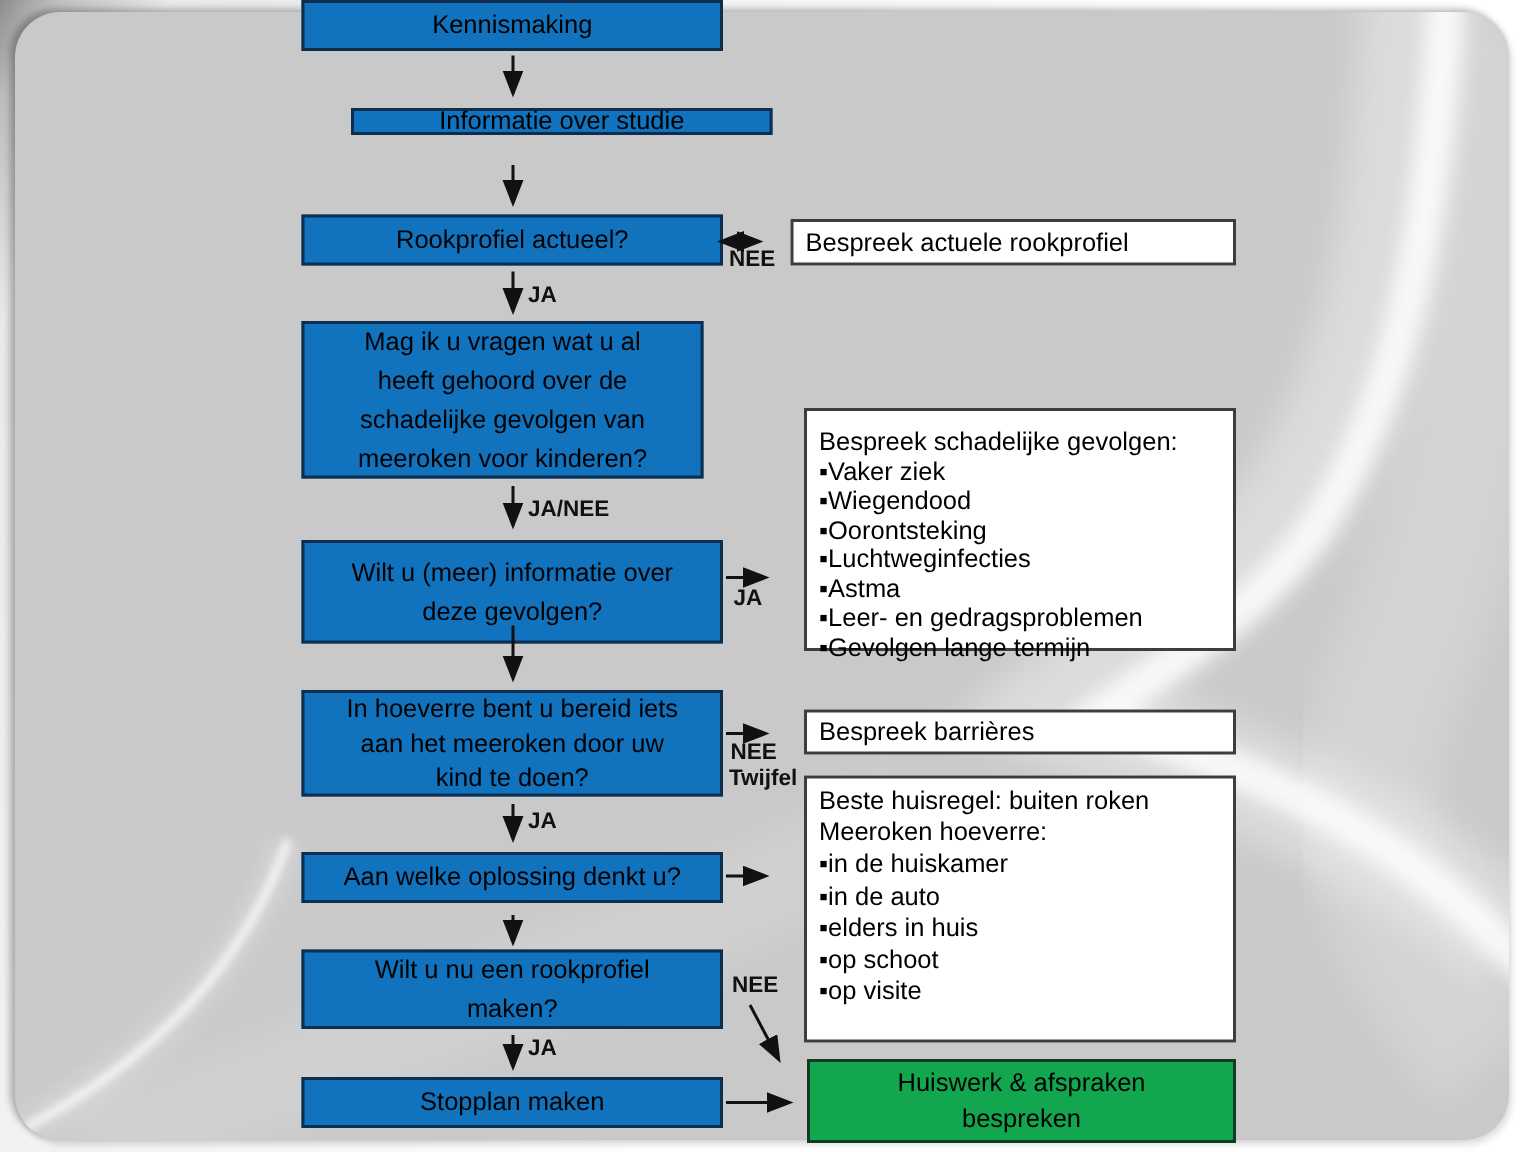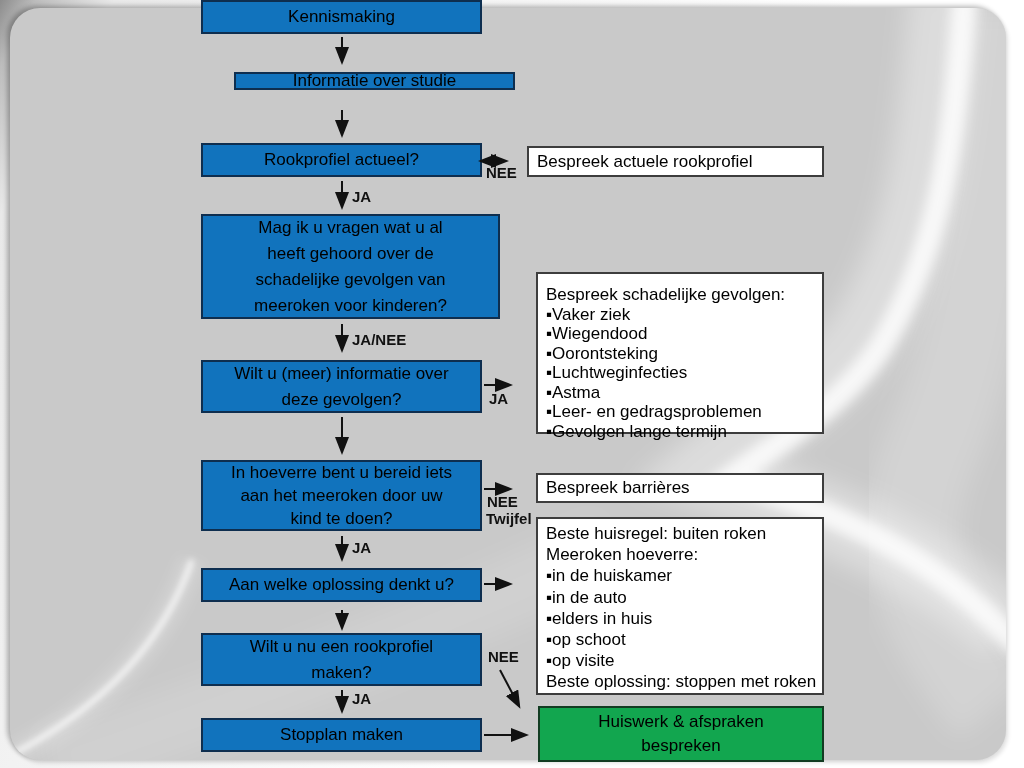--- a/index.html
+++ b/index.html
@@ -71,28 +71,28 @@
   </div>
 
   <div class="node" style="left:201px;top:72px;width:281px;height:18px;margin-left:33px;">
     <span class="ln">Informatie over studie</span>
   </div>
 
   <div class="node" style="left:201px;top:143px;width:281px;height:34px;">
     <span class="ln">Rookprofiel actueel?</span>
   </div>
 
-  <div class="node" style="left:201px;top:214px;width:299px;height:105px;line-height:26px;">
+  <div class="node" style="left:201px;top:214px;width:268px;height:105px;line-height:26px;">
     <span class="ln">Mag ik u vragen wat u al</span>
     <span class="ln">heeft gehoord over de</span>
     <span class="ln">schadelijke gevolgen van</span>
     <span class="ln">meeroken voor kinderen?</span>
   </div>
 
-  <div class="node" style="left:201px;top:360px;width:281px;height:53px;line-height:26px;">
+  <div class="node" style="left:201px;top:360px;width:281px;height:69px;line-height:26px;">
     <span class="ln">Wilt u (meer) informatie over</span>
     <span class="ln">deze gevolgen?</span>
   </div>
 
   <div class="node" style="left:201px;top:460px;width:281px;height:71px;line-height:23px;">
     <span class="ln">In hoeverre bent u bereid iets</span>
     <span class="ln">aan het meeroken door uw</span>
     <span class="ln">kind te doen?</span>
   </div>
 
@@ -129,21 +129,20 @@
   </div>
 
   <div class="sidebox" style="left:536px;top:517px;width:288px;height:178px;line-height:21.2px;padding-top:4px;">
     <div class="ln">Beste huisregel: buiten roken</div>
     <div class="ln">Meeroken hoeverre:</div>
     <div class="ln">▪in de huiskamer</div>
     <div class="ln">▪in de auto</div>
     <div class="ln">▪elders in huis</div>
     <div class="ln">▪op schoot</div>
     <div class="ln">▪op visite</div>
-    <div class="ln">Beste oplossing: stoppen met roken</div>
   </div>
 
   <div class="greenbox" style="left:538px;top:706px;width:286px;height:56px;">
     <span class="ln">Huiswerk &amp; afspraken</span>
     <span class="ln">bespreken</span>
   </div>
 
   <svg class="arrows" width="1024" height="768" viewBox="0 0 1024 768">
     <defs>
       <marker id="ah" markerWidth="9" markerHeight="8" refX="7.5" refY="3.5" orient="auto">

